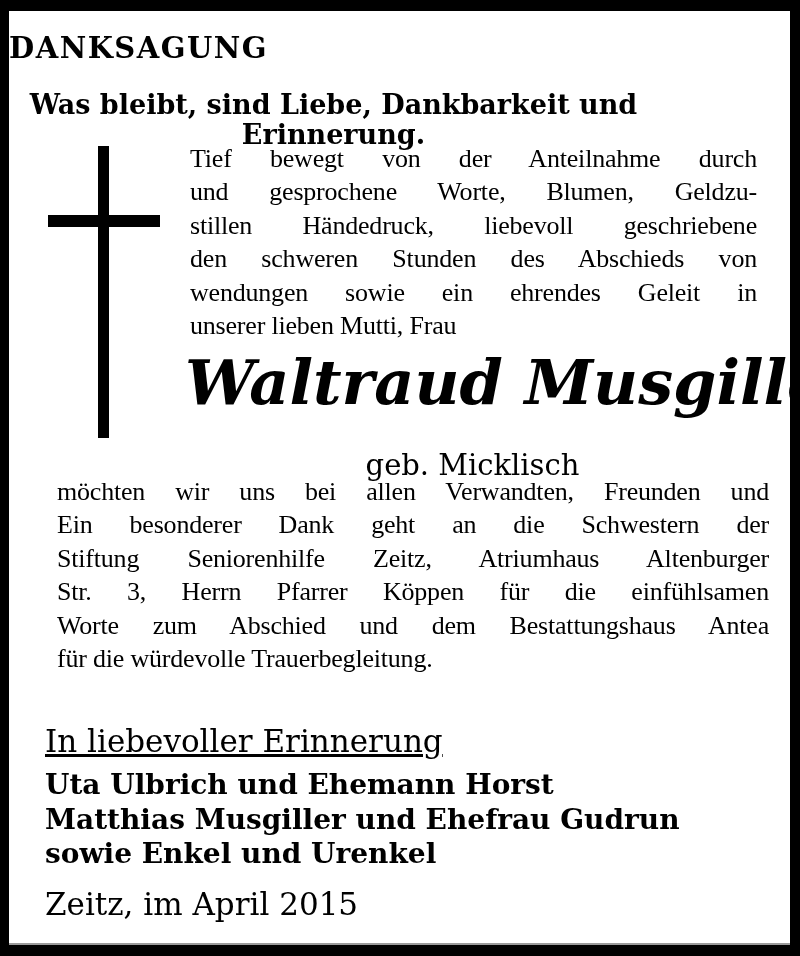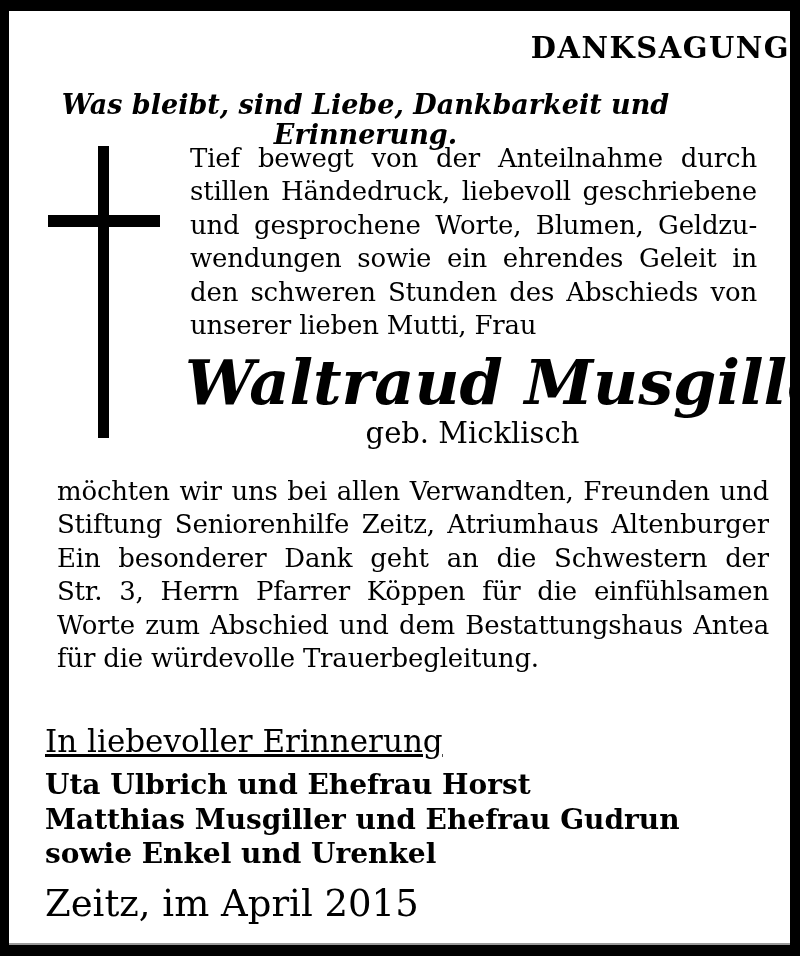--- a/index.html
+++ b/index.html
@@ -14,83 +14,83 @@
   .paper {
     position: absolute;
     left: 9px; top: 11px;
     width: 781px; height: 934px;
     background: #ffffff;
   }
   .abs { position: absolute; }
 
   .title {
     left: 9px; top: 33px; width: 781px;
-    text-align: right;
+    text-align: left;
     font-size: 29px; font-weight: bold;
     letter-spacing: 1.5px;
     line-height: 30px;
   }
   .motto {
     left: 9px; top: 90px; width: 649px;
     text-align: center;
-    font-size: 27px; font-weight: bold; font-style: italic;
+    font-size: 27px; font-weight: bold; 
     line-height: 30px;
-    padding-left: 32px;
   }
 
   .cross {
     left: 48px; top: 146px;
     width: 112px; height: 292px;
   }
   .cross .vbar {
     position: absolute; left: 50px; top: 0;
     width: 11px; height: 292px; background: #000;
   }
   .cross .hbar {
     position: absolute; left: 0; top: 69px;
     width: 112px; height: 12px; background: #000;
   }
 
   .para {
     font-size: 26px;
     line-height: 33.4px;
     letter-spacing: -0.2px;
     overflow: hidden;
+    font-family: Liberation Serif, serif;
   }
   .para1 { left: 190px; top: 142px; width: 567px; }
   .para2 { left: 57px;  top: 475px; width: 712px; }
   .tline { white-space: nowrap; text-align: left; }
   .tline.just { text-align: justify; text-align-last: justify; }
 
   .deceased-name {
     left: 185px; top: 348px; width: 575px;
     text-align: center;
     font-size: 62px; font-weight: bold; font-style: italic;
     line-height: 70px;
     white-space: nowrap;
   }
   .maiden-name {
-    left: 185px; top: 416px; width: 575px;
+    left: 185px; top: 448px; width: 575px;
     text-align: center;
     font-size: 29px;
     line-height: 34px;
   }
 
   .remembrance {
     left: 45px; top: 723px;
     font-size: 31px; line-height: 36px; text-decoration: underline;
   }
   .mourners {
     left: 45px; top: 768px; width: 712px;
     font-size: 28px; font-weight: bold;
     line-height: 34.5px;
   }
   .place-date {
     left: 45px; top: 886px;
-    font-size: 37px; line-height: 36px;
+    font-size: 31px; line-height: 36px;
   }
 
   .bottom-hairline {
     left: 9px; top: 943px;
     width: 781px; height: 2px;
     background: #9a9a9a;
   }
 </style>
 </head>
 <body>
@@ -101,43 +101,43 @@
 
 <div class="abs motto">Was bleibt, sind Liebe, Dankbarkeit und Erinnerung.</div>
 
 <div class="abs cross">
   <div class="vbar"></div>
   <div class="hbar"></div>
 </div>
 
 <div class="abs para para1">
     <div class="tline just">Tief bewegt von der Anteilnahme durch</div>
+    <div class="tline just">und gesprochene Worte, Blumen, Geldzu-</div>
     <div class="tline just">stillen Händedruck, liebevoll geschriebene</div>
-    <div class="tline just">und gesprochene Worte, Blumen, Geldzu-</div>
+    <div class="tline just">den schweren Stunden des Abschieds von</div>
     <div class="tline just">wendungen sowie ein ehrendes Geleit in</div>
-    <div class="tline just">den schweren Stunden des Abschieds von</div>
     <div class="tline">unserer lieben Mutti, Frau</div>
   </div>
 
 <div class="abs deceased-name">Waltraud Musgiller</div>
 
 <div class="abs maiden-name">geb. Micklisch</div>
 
 <div class="abs para para2">
     <div class="tline just">möchten wir uns bei allen Verwandten, Freunden und</div>
+    <div class="tline just">Ein besonderer Dank geht an die Schwestern der</div>
     <div class="tline just">Stiftung Seniorenhilfe Zeitz, Atriumhaus Altenburger</div>
-    <div class="tline just">Ein besonderer Dank geht an die Schwestern der</div>
     <div class="tline just">Str. 3, Herrn Pfarrer Köppen für die einfühlsamen</div>
     <div class="tline just">Worte zum Abschied und dem Bestattungshaus Antea</div>
     <div class="tline">für die würdevolle Trauerbegleitung.</div>
   </div>
 
 <div class="abs remembrance">In liebevoller Erinnerung</div>
 
 <div class="abs mourners">
-    <div class="tline">Uta Ulbrich und Ehefrau Horst</div>
+    <div class="tline">Uta Ulbrich und Ehemann Horst</div>
     <div class="tline">Matthias Musgiller und Ehefrau Gudrun</div>
     <div class="tline">sowie Enkel und Urenkel</div>
   </div>
 
 <div class="abs place-date">Zeitz, im April 2015</div>
 
 <div class="abs bottom-hairline"></div>
 
 </body></html>

